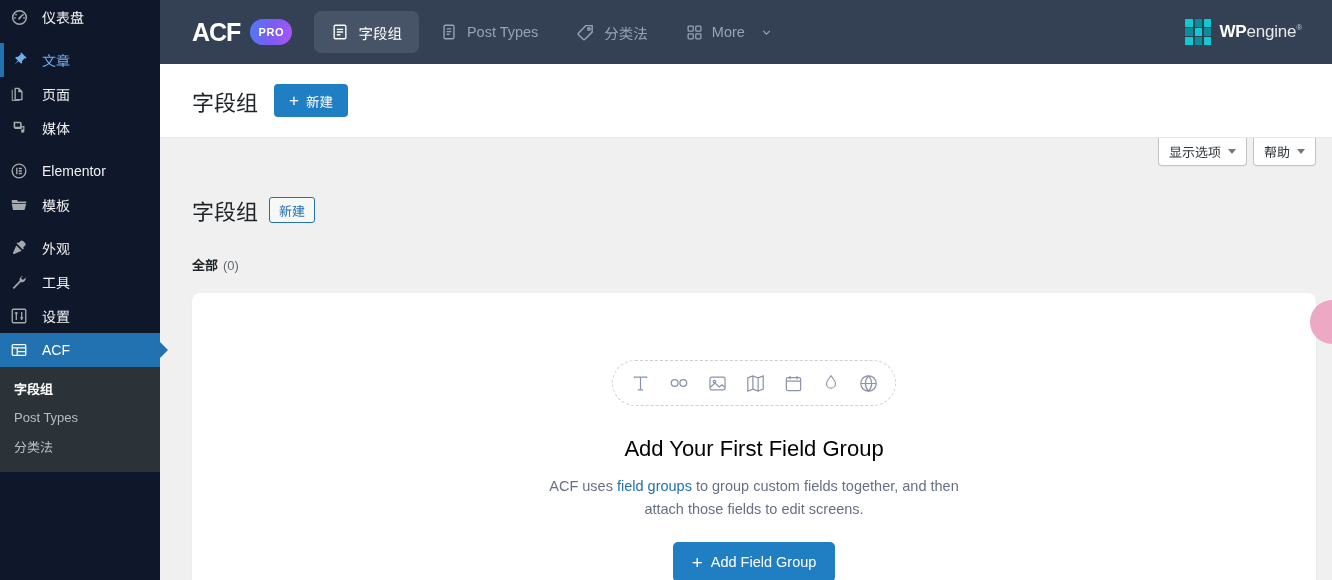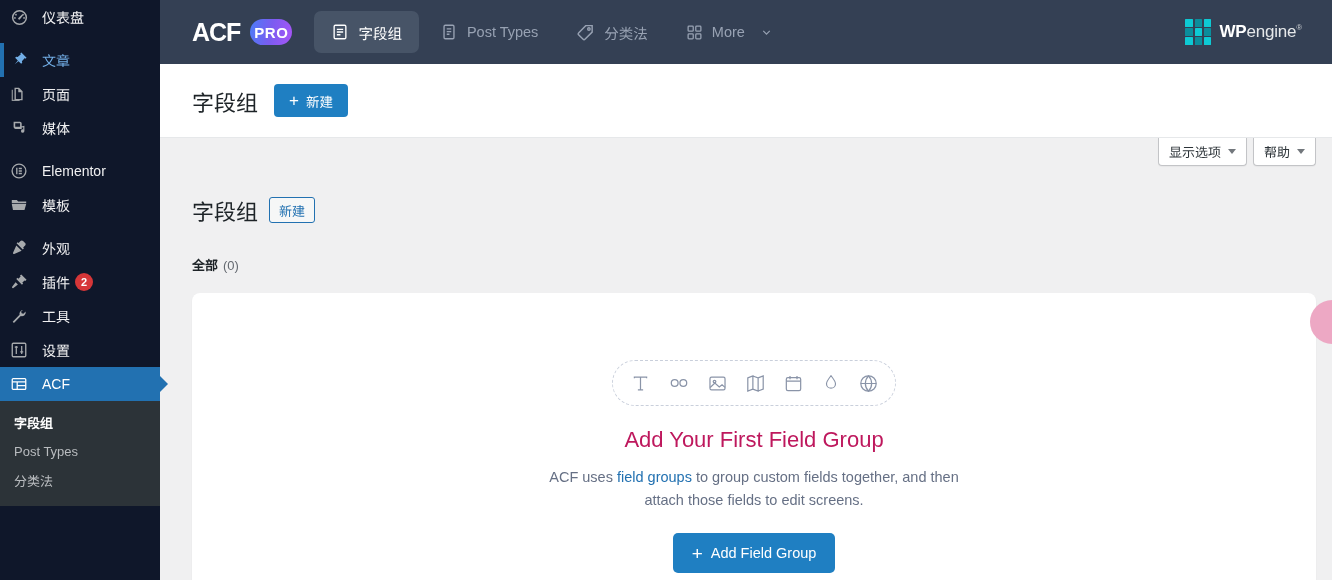--- a/index.html
+++ b/index.html
@@ -89,21 +89,21 @@
     font-size: 25px; font-weight: 800; letter-spacing: -1px;
     color: #fff;
     font-family: "Liberation Sans", sans-serif;
   }
   .pro-badge {
     margin-left: 10px;
     width: 42px; height: 26px;
     border-radius: 13px;
     background: linear-gradient(100deg, #4a7cf7 0%, #7b5cf0 50%, #a855f7 100%);
     color: #fff;
-    font-size: 15px; font-weight: 700; letter-spacing: 0.6px;
+    font-size: 11px; font-weight: 700; letter-spacing: 0.6px;
     display: flex; align-items: center; justify-content: center;
   }
   .acf-tabs { display: flex; align-items: center; margin-left: 22px; gap: 4px; }
   .acf-tab {
     display: flex; align-items: center; gap: 9px;
     height: 42px; padding: 0 17px;
     border-radius: 7px;
     color: #98a2b3;
     font-size: 14.5px;
     cursor: pointer;
@@ -226,22 +226,22 @@
   .icon-pill {
     display: flex; align-items: center; justify-content: center;
     gap: 17px;
     width: 284px; height: 46px;
     border: 1.6px dashed #c9cfdb;
     border-radius: 23px;
     color: #8a94a8;
   }
   .icon-pill svg { display: block; }
   .empty-title {
-    margin-top: 21px;
-    font-size: 22px; color: #be185d; font-weight: 400;
+    margin-top: 30px;
+    font-size: 22px; color: #000000; font-weight: 400;
   }
   .empty-desc {
     margin-top: 13px;
     font-size: 14.5px; line-height: 1.6;
     color: #667085; text-align: center;
     max-width: 440px;
   }
   .empty-desc a { color: #2271b1; text-decoration: none; cursor: pointer; }
   .empty-cta {
     margin-top: 21px;
@@ -336,29 +336,20 @@
 
     <div class="menu-item">
       <span class="mi-icon">
         <svg width="18" height="18" viewBox="0 0 20 20" fill="currentColor">
             <path d="M14.5 2.2c-.8-.8-2-.8-2.8 0L9.5 4.4l-.9-.9-1.3 1.3 6.9 6.9 1.3-1.3-.9-.9 2.2-2.2c.8-.8.8-2 0-2.8l-2.3-2.3zM7 7.1 3.4 15.3a1 1 0 0 0 1.3 1.3L12.9 13 7 7.1z"></path>
           </svg>
       </span>
       <span>外观</span>
     </div>
 
-    <div class="menu-item">
-      <span class="mi-icon">
-        <svg width="18" height="18" viewBox="0 0 20 20" fill="currentColor">
-            <path d="M12.5 1.6 11 3.1l.8.8-2.5 2.5-1-1-1.3 1.3 6.3 6.3 1.3-1.3-1-1 2.5-2.5.8.8 1.5-1.5-5.9-5.9zM6.2 10.2l-3.8 5a1 1 0 0 0 1.4 1.4l5-3.8-2.6-2.6z"></path>
-          </svg>
-      </span>
-      <span>插件</span>
-      <span class="badge-count">2</span>
-    </div>
 
 
     <div class="menu-item">
       <span class="mi-icon">
         <svg width="18" height="18" viewBox="0 0 20 20" fill="currentColor">
             <path d="M15.7 3.3a4.4 4.4 0 0 0-5.1 5.4L3 16.3l1.4 1.4 7.6-7.6a4.4 4.4 0 0 0 5.4-5.1l-2.5 2.5-2-.5-.5-2 2.3-1.7z"></path>
           </svg>
       </span>
       <span>工具</span>
     </div>

